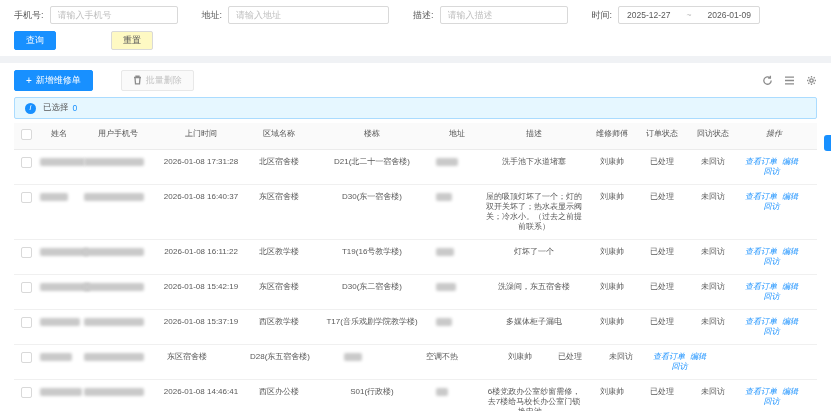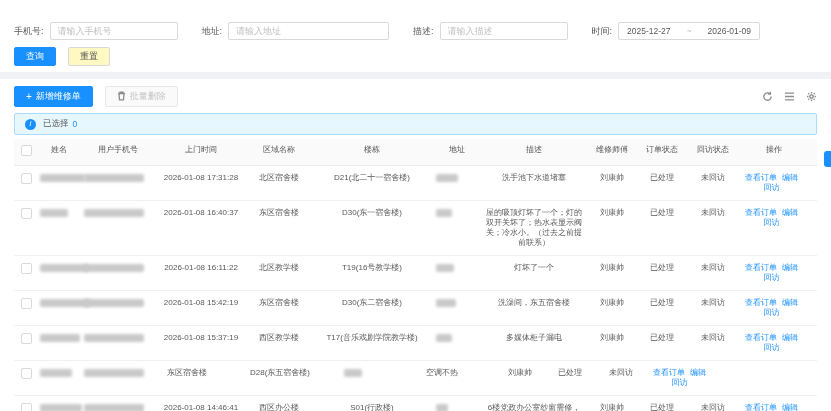--- a/index.html
+++ b/index.html
@@ -1,33 +1,33 @@
 <!DOCTYPE html>
 <html><head>
 <meta charset="utf-8">
 <style>
   * { box-sizing: border-box; margin: 0; padding: 0; }
   html,body { width:831px; height:411px; overflow:hidden; background:#fff;
     font-family:"Liberation Sans","DejaVu Sans",sans-serif; color:#595959; }
   
   .filter-card { padding:6px 14px 6px; }
-  .filter-row { display:flex; align-items:center;margin-top:16px; }
+  .filter-row { display:flex; align-items:center; }
   .f-item { display:flex; align-items:center; margin-right:24px; }
   .f-label { font-size:9px; color:#595959; margin-right:6px; white-space:nowrap; }
   .f-input { height:18px; border:1px solid #d9d9d9; border-radius:2px; padding:0 7px;
     font-size:9px; color:#333; outline:none; font-family:inherit; }
   .f-input::placeholder { color:#bfbfbf; }
   .date-box { height:18px; width:142px; border:1px solid #d9d9d9; border-radius:2px;
     display:flex; align-items:center; justify-content:space-around; font-size:8.5px; color:#595959; }
-  .btn-row { margin-top:7px; display:flex; }
+  .btn-row { margin-top:7px; display:flex;gap:43px; }
   .btn { height:19px; padding:0 11px; font-size:9px; border-radius:2px; border:1px solid #d9d9d9;
     background:#fef9c3; color:#595959; display:inline-flex; align-items:center; cursor:pointer;
     margin-right:12px; font-family:inherit; white-space:nowrap; }
   .btn-primary { background:#1890ff; border-color:#1890ff; color:#fff; }
-  .btn-disabled { color:#c4c4c4; background:#fafafa; border-color:#e8e8e8; cursor:not-allowed; }
+  .btn-disabled { color:#c4c4c4; background:#fafafa; border-color:#e8e8e8; cursor:not-allowed;margin-left:16px; }
   .divider-band { height:7px; background:#f0f2f5; }
   
   .table-card { padding:7px 14px 0; position:relative; }
   .toolbar { display:flex; align-items:center; height:21px; }
   .toolbar .btn { height:21px; }
   .toolbar-right { margin-left:auto; display:flex; align-items:center; gap:10px; }
   .tool-icon { width:12px; height:12px; display:inline-flex; align-items:center; justify-content:center; cursor:pointer; }
   .plus-glyph { margin-right:4px; font-size:10px; }
   .trash-glyph { margin-right:4px; }
   .selection-bar { margin-top:6px; height:22px; background:#e6f7ff; border:1px solid #abdcff;
@@ -46,21 +46,21 @@
   .c-name { width:44px; }
   .c-phone{ width:74px; }
   .c-time { width:92px; white-space:nowrap; }
   .c-area { width:64px; }
   .c-bld  { width:122px; }
   .c-addr { width:48px; }
   .c-desc { width:106px; }
   .c-worker { width:50px; }
   .c-ost  { width:50px; }
   .c-vst  { width:52px; }
-  .c-ops  { width:70px; }
+  .c-ops  { width:70px;font-style:italic; }
   .cb { width:11px; height:11px; border:1px solid #d9d9d9; border-radius:2px; background:#fff;
     display:inline-block; cursor:pointer; }
   .mask { height:8px; border-radius:2px; background:#c9c9c9; filter:blur(1.6px); margin-top:1px; }
   .op-link { color:#1890ff; cursor:pointer; margin-right:5px; white-space:nowrap; }
   .side-tab { position:absolute; right:0; top:72px; width:7px; height:16px; background:#1890ff;
     border-radius:3px 0 0 3px; cursor:pointer; }
   svg.icon { stroke:#8c8c8c; fill:none; stroke-width:1.3; }
 </style>
 </head>
 <body>

